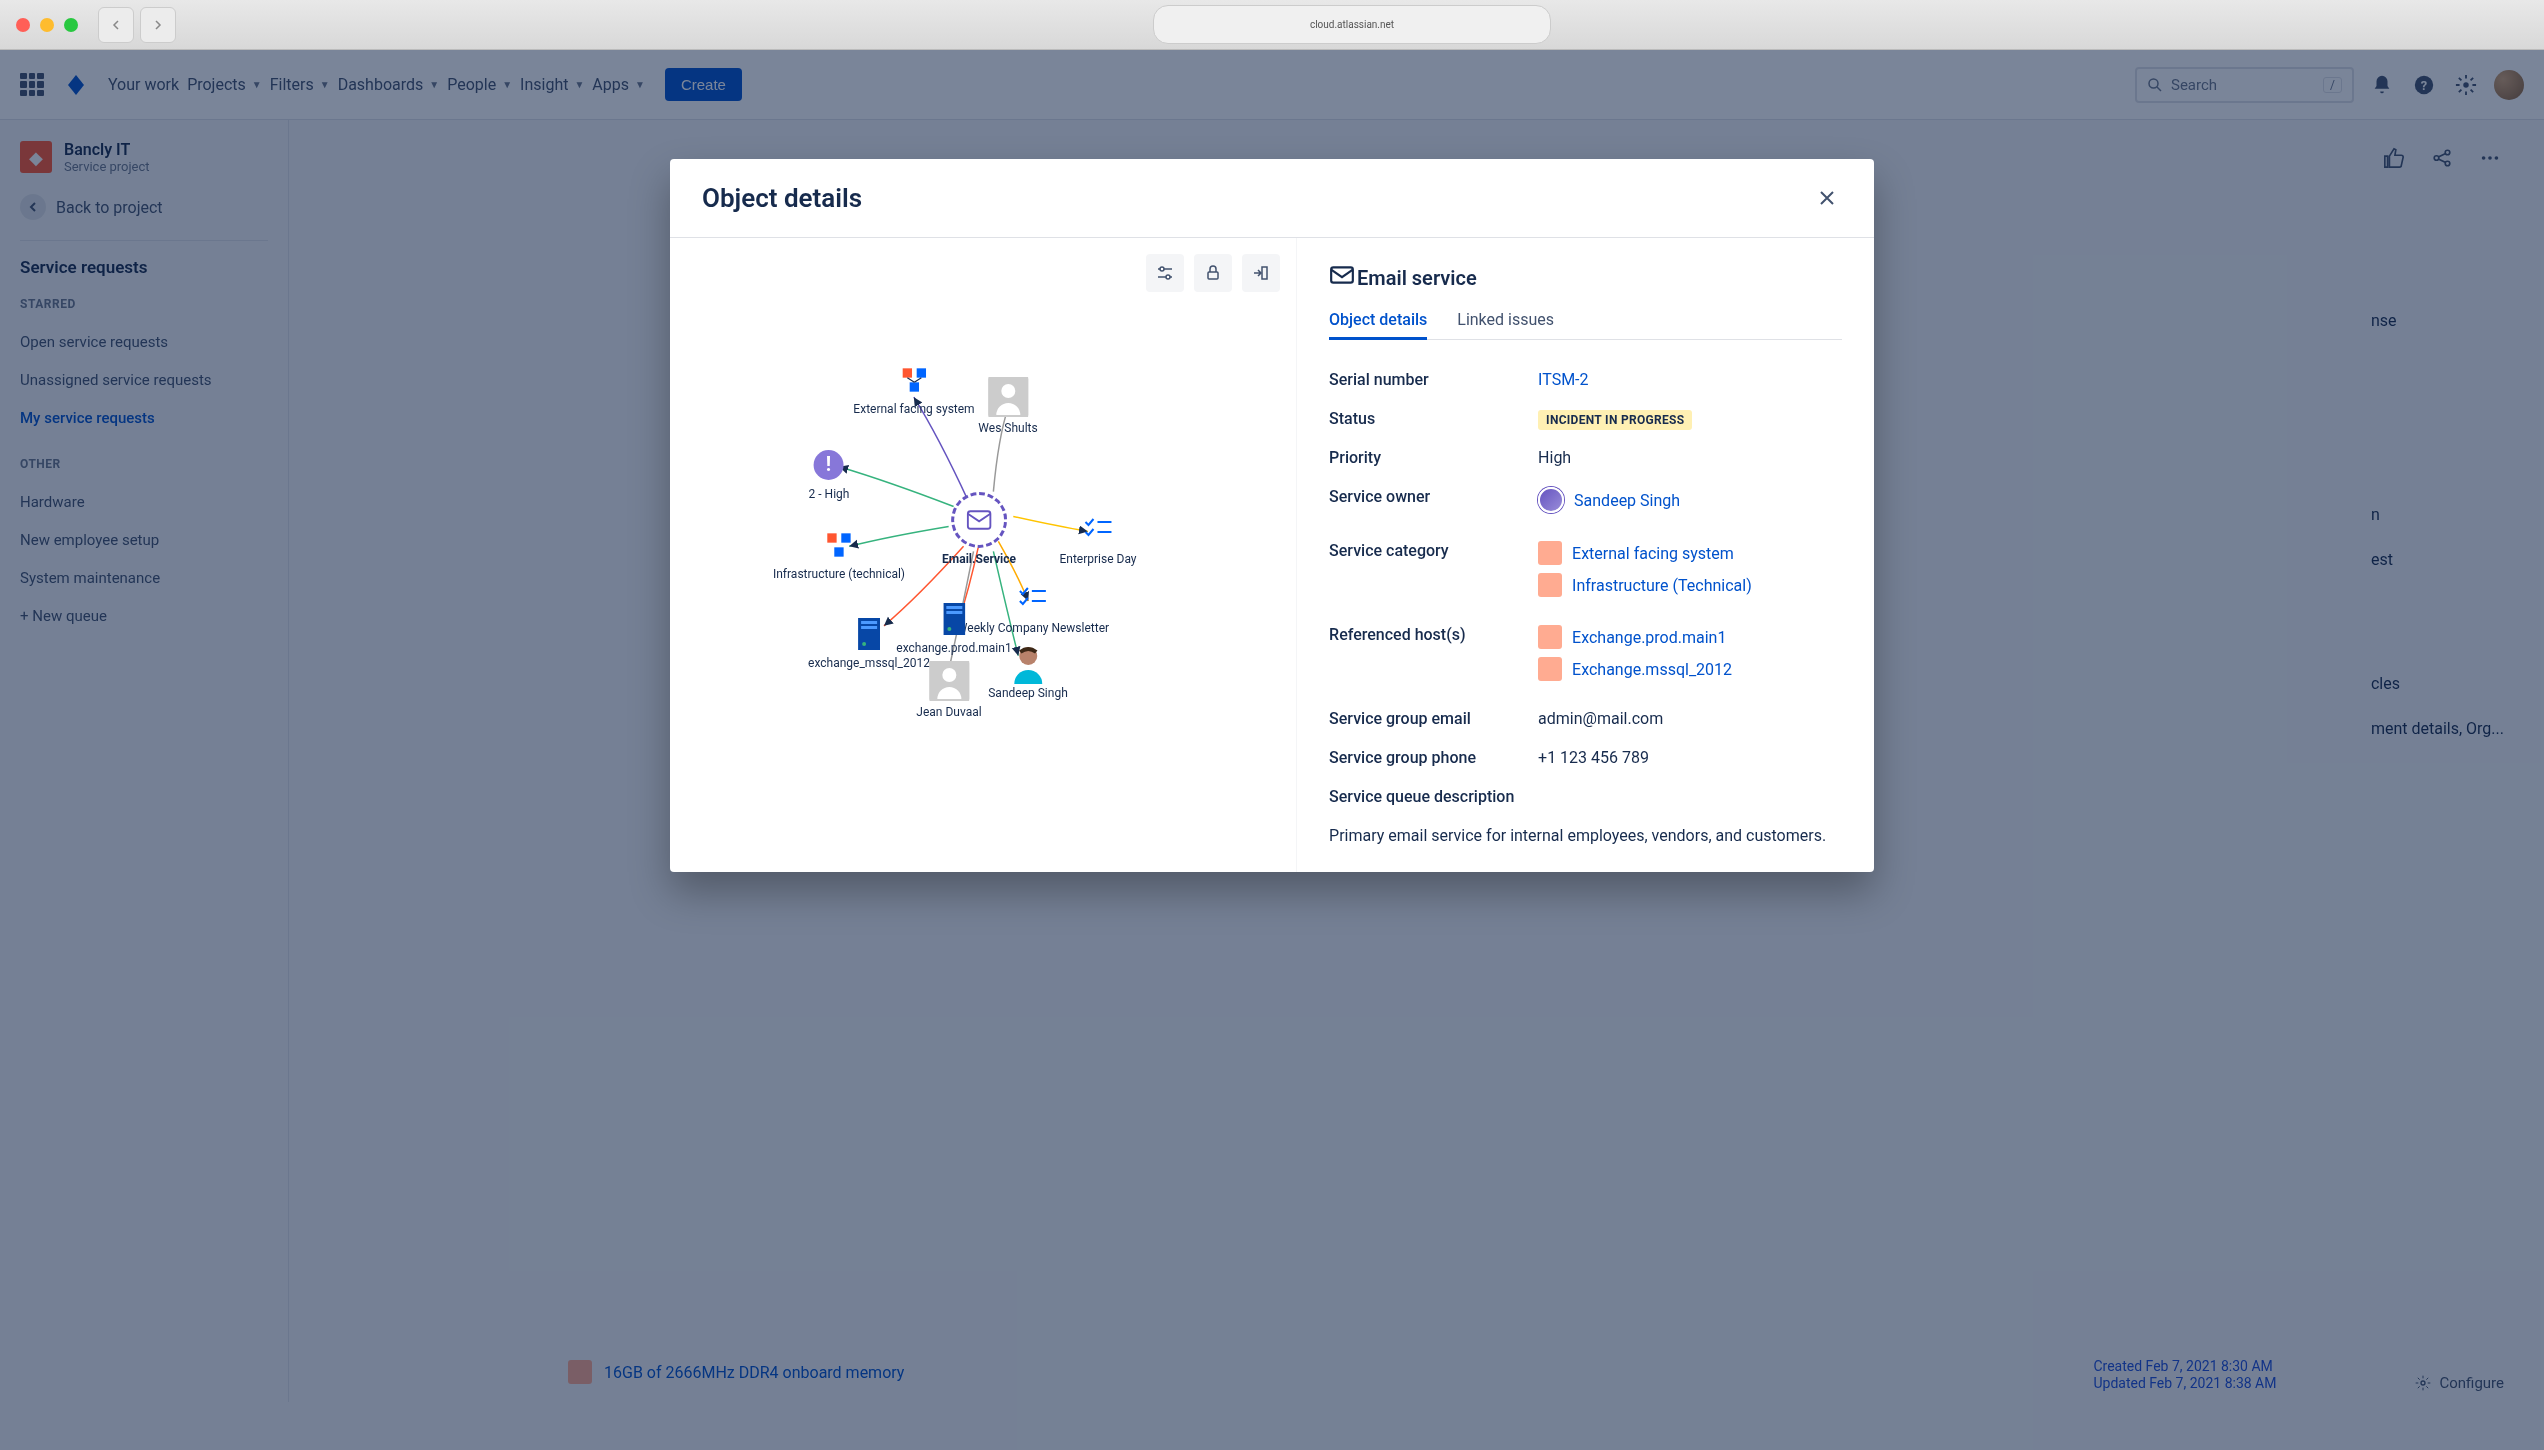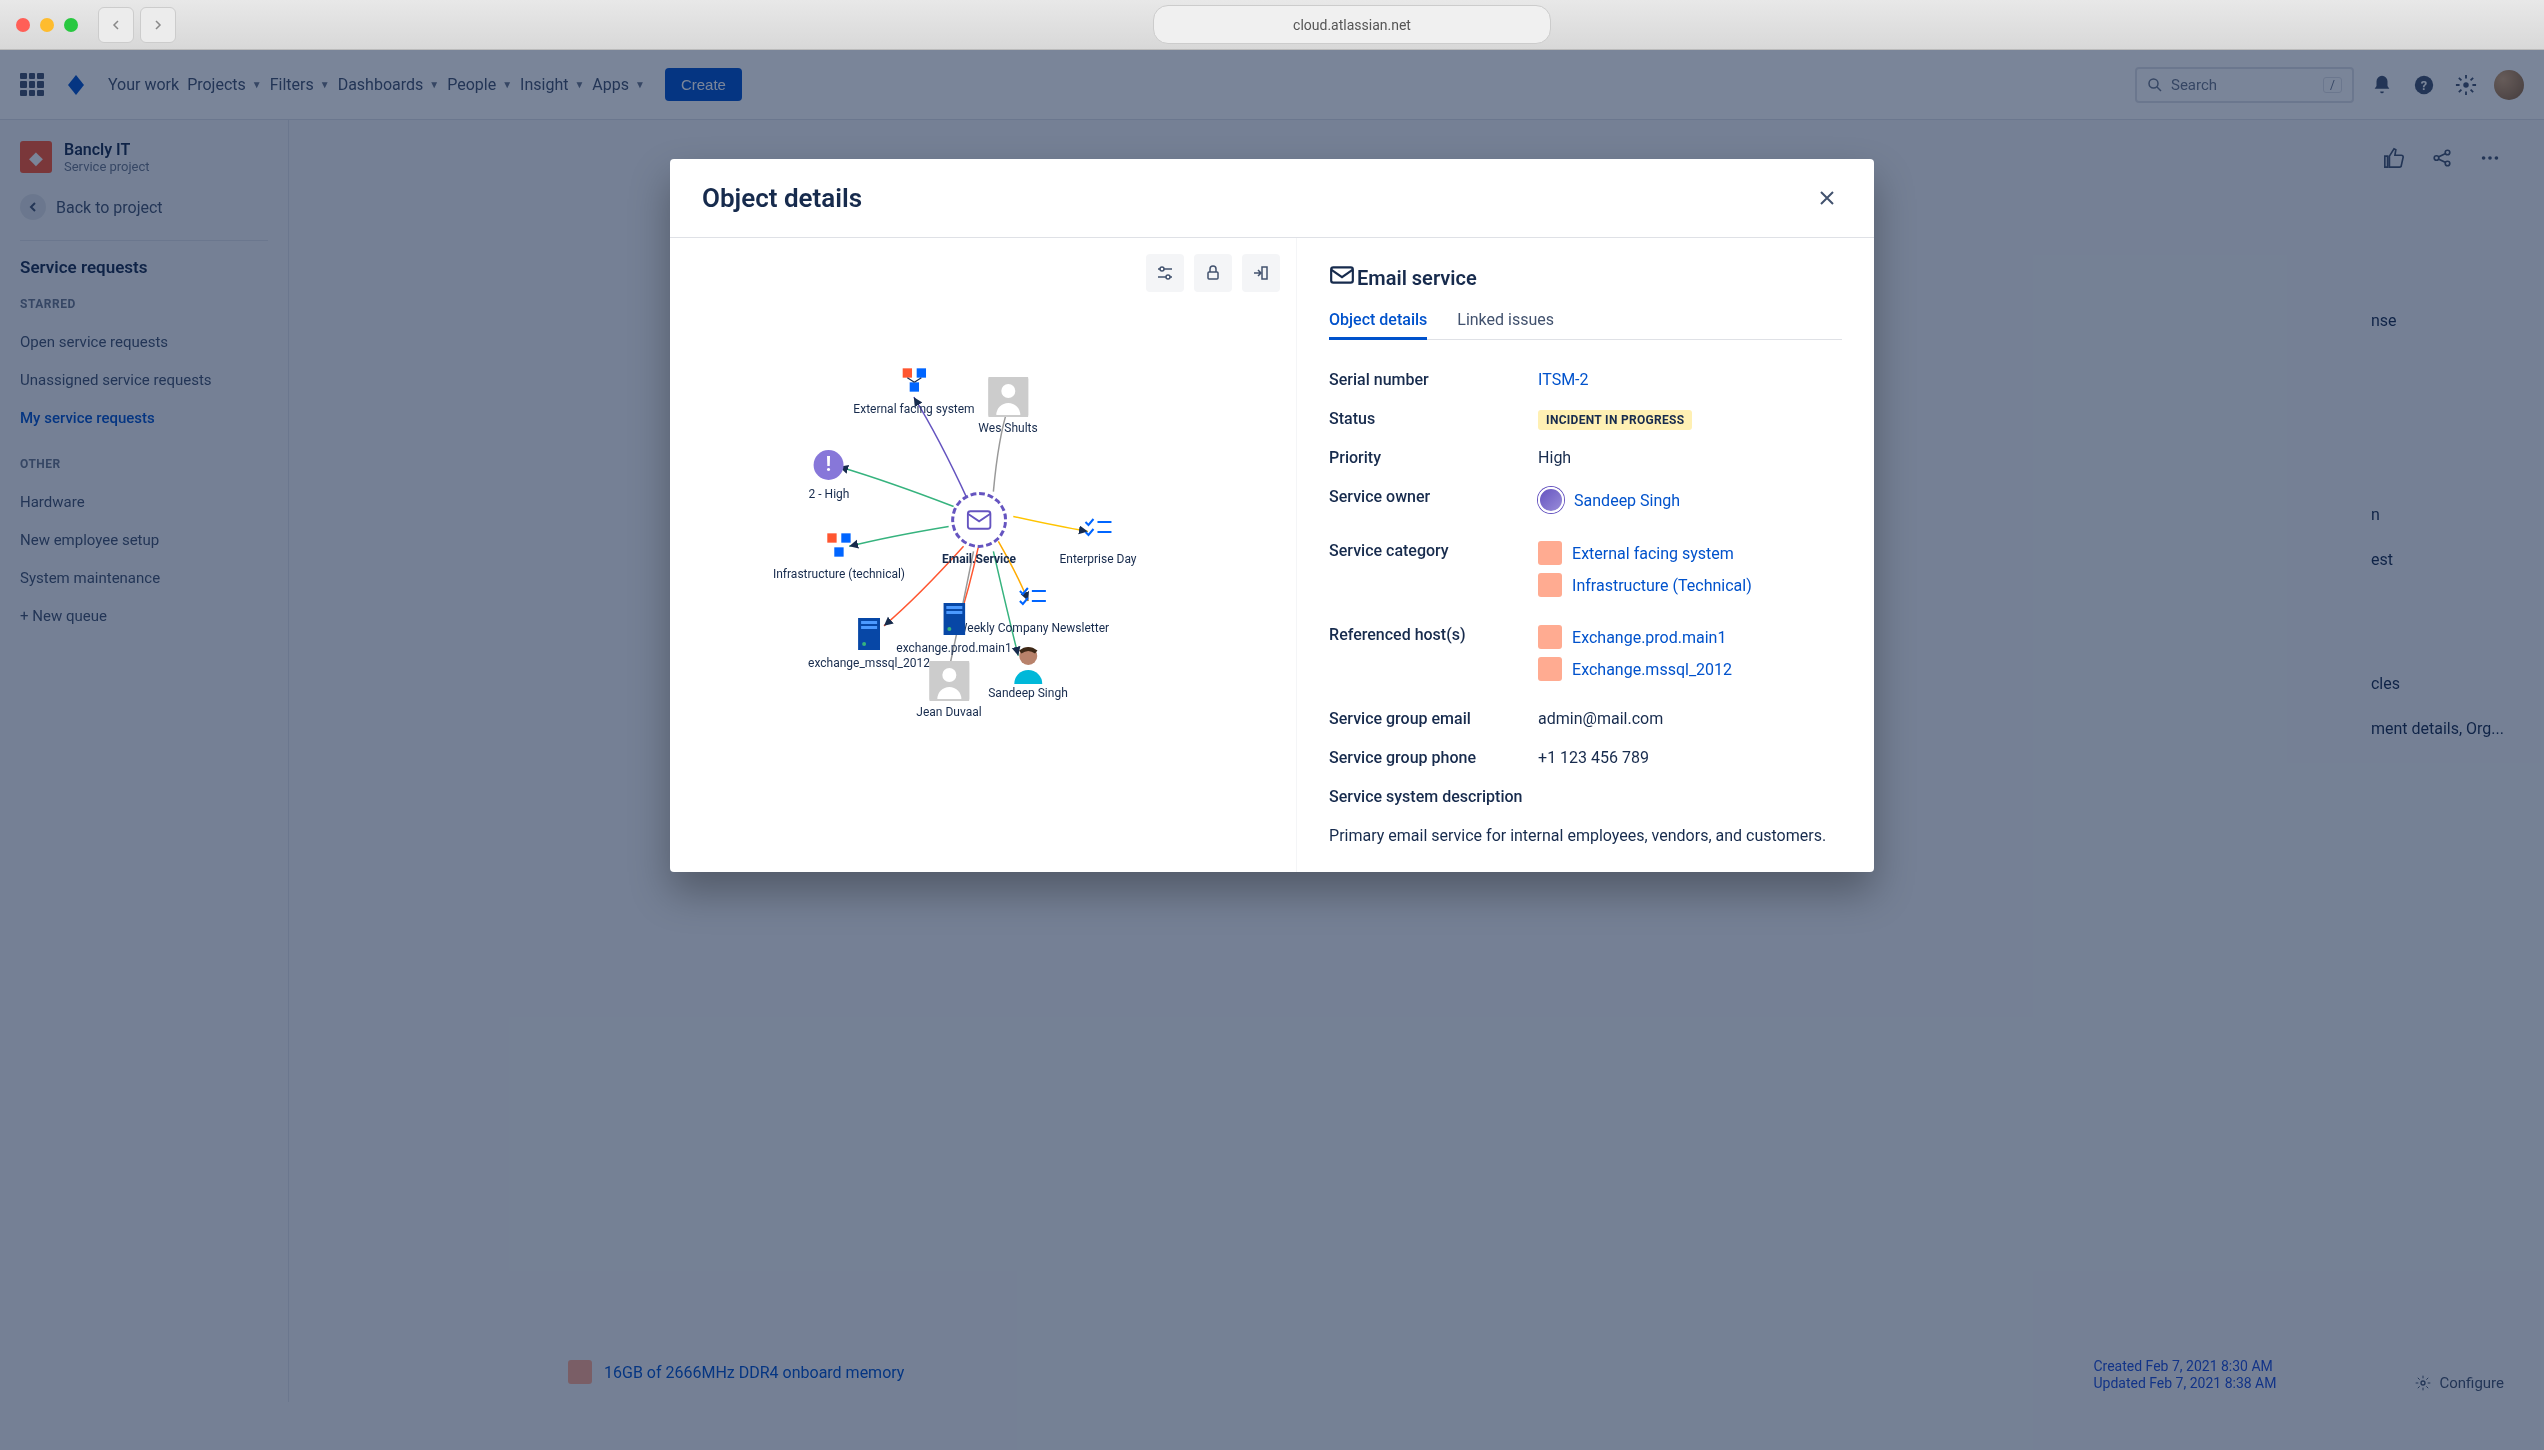--- a/index.html
+++ b/index.html
@@ -5,21 +5,21 @@
 * { box-sizing: border-box; margin: 0; padding: 0; }
 body { font-family: -apple-system, BlinkMacSystemFont, "Segoe UI", Roboto, sans-serif; background: #f4f5f7; overflow: hidden; width: 2544px; height: 1451px; transform-origin: top left; }
 
 
 .browser-chrome { height: 50px; background: linear-gradient(#e8e8e8,#d8d8d8); display: flex; align-items: center; padding: 0 16px; border-bottom: 1px solid #bbb; }
 .traffic-lights { display: flex; gap: 10px; }
 .tl { width: 14px; height: 14px; border-radius: 50%; }
 .tl.red { background: #ff5f57; } .tl.yellow { background: #febc2e; } .tl.green { background: #28c840; }
 .nav-arrows { display: flex; gap: 6px; margin-left: 20px; }
 .nav-arrow { width: 36px; height: 36px; border-radius: 6px; background: #ececec; display:flex; align-items:center; justify-content:center; color:#888; border:1px solid #ccc; }
-.url-bar { margin: 0 auto; width: 398px; height: 39px; background: #f0f0f0; border:1px solid #ccc; border-radius: 15px; display:flex; align-items:center; justify-content:center; color:#555; font-size:14px; }
+.url-bar { margin: 0 auto; width: 398px; height: 39px; background: #f0f0f0; border:1px solid #ccc; border-radius: 15px; display:flex; align-items:center; justify-content:center; color:#555; font-size:10px; }
 
 
 .topnav { height: 70px; background: #fff; border-bottom: 1px solid #dfe1e6; display:flex; align-items:center; padding: 0 20px; gap: 20px; }
 .app-switcher { width:24px; height:24px; display:grid; grid-template-columns:repeat(3,1fr); grid-template-rows:repeat(3,1fr); gap:2px; }
 .app-switcher span { background:#42526e; border-radius:1px; }
 .logo { color:#0052cc; font-size:28px; }
 .nav-items { display:flex; gap:8px; align-items:flex-end; }
 .nav-item { color:#42526e; font-size:16px; display:flex; align-items:center; gap:6px; cursor:pointer; }
 .chev { font-size:10px; color:#6b778c; }
 .create-btn { background:#0052cc; color:#fff; padding:8px 16px; border-radius:4px; font-size:15px; border:none; }
@@ -517,21 +517,21 @@
       </div>
       <div class="detail-row">
         <div class="detail-label">Service group email</div>
         <div class="detail-value">admin@mail.com</div>
       </div>
       <div class="detail-row">
         <div class="detail-label">Service group phone</div>
         <div class="detail-value">+1 123 456 789</div>
       </div>
       <div class="detail-row">
-        <div class="detail-label" style="width:auto;">Service system description</div>
+        <div class="detail-label" style="width:auto;">Service queue description</div>
       </div>
       <div class="desc-block">Primary email service for internal employees, vendors, and customers.</div>
     </div>
   </div>
 </div>
 
 </div>
 
 
 </body></html>

